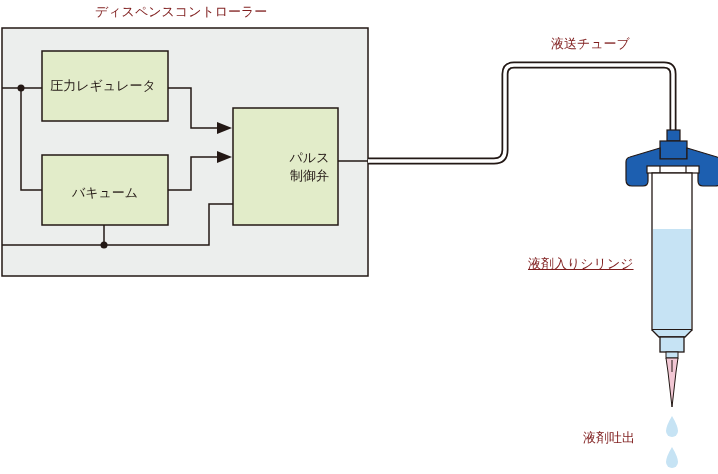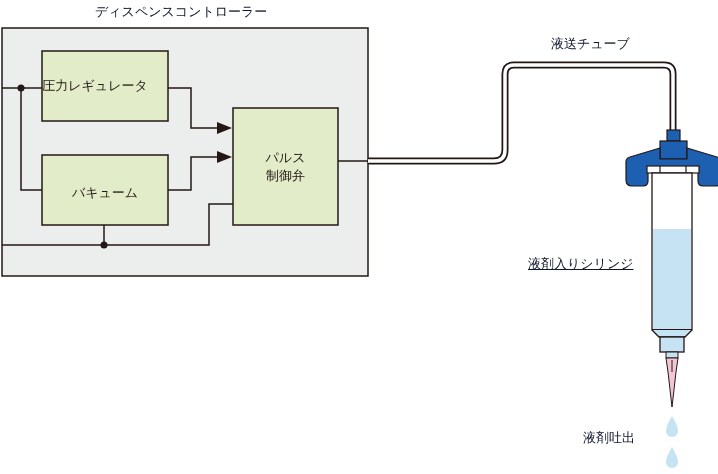--- a/index.html
+++ b/index.html
@@ -1,18 +1,18 @@
 <!DOCTYPE html>
 <html><head>
 <meta charset="utf-8">
 <style>
   html,body{margin:0;padding:0;background:#ffffff;}
   body{width:718px;height:474px;position:relative;overflow:hidden;font-family:"DejaVu Sans","Liberation Sans",sans-serif;}
   svg{position:absolute;left:0;top:0;}
-  .lbl{position:absolute;font-size:13px;color:#0f172a;white-space:nowrap;line-height:1.2;}
+  .lbl{position:absolute;font-size:13px;color:#7f1d1d;white-space:nowrap;line-height:1.2;}
   .boxtxt{position:absolute;font-size:13px;color:#231815;text-align:center;line-height:1.35;display:flex;align-items:center;justify-content:center;}
 </style>
 </head>
 <body>
 
 <svg width="718" height="474" viewBox="0 0 718 474">
 
   <rect x="2" y="28" width="366" height="248" fill="#eceeed" stroke="#231815" stroke-width="1.5"></rect>
 
   <g fill="none" stroke="#231815" stroke-width="1.5">
@@ -69,28 +69,28 @@
     <path d="M666,358 L678,358 L676,372 L672,407 L668,372 Z" fill="#f2c7d4" stroke="#231815" stroke-width="1"></path>
     <line x1="672" y1="360" x2="672" y2="372" stroke="#231815" stroke-width="1"></line>
   </g>
 
   <path d="M672,416 Q678,426 678,431 A6,6 0 0 1 666,431 Q666,426 672,416 Z" fill="#c6e3f4"></path>
   <path d="M672,447 Q678,457 678,462 A6,6 0 0 1 666,462 Q666,457 672,447 Z" fill="#c6e3f4"></path>
 </svg>
 
 <div class="lbl" style="left:95px;top:4px;">ディスペンスコントローラー</div>
 
-<div class="boxtxt" style="left:32px;top:51px;width:126px;height:70px;">
+<div class="boxtxt" style="left:40px;top:51px;width:126px;height:70px;">
   <span>圧力レギュレータ</span>
 </div>
 
 <div class="boxtxt" style="left:42px;top:155px;width:126px;height:76px;flex-direction:column;">
   <span>バキューム</span>
 </div>
 
-<div class="boxtxt" style="left:233px;top:108px;width:105px;height:117px;flex-direction:column;">
+<div class="boxtxt" style="left:233px;top:108px;width:105px;height:117px;flex-direction:column;padding-left:24px;">
   <span>パルス</span>
   <span>制御弁</span>
 </div>
 
 <div class="lbl" style="left:551px;top:36px;">液送チューブ</div>
 <div class="lbl" style="left:528px;top:256px;text-decoration:underline;">液剤入りシリンジ</div>
 <div class="lbl" style="left:583px;top:430px;">液剤吐出</div>
 
 </body></html>

